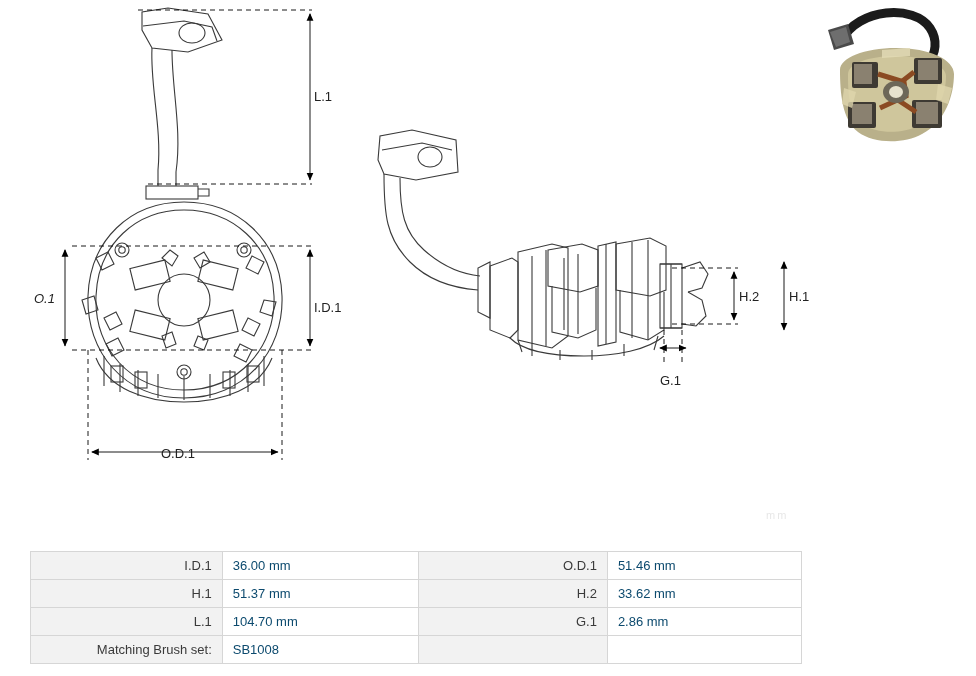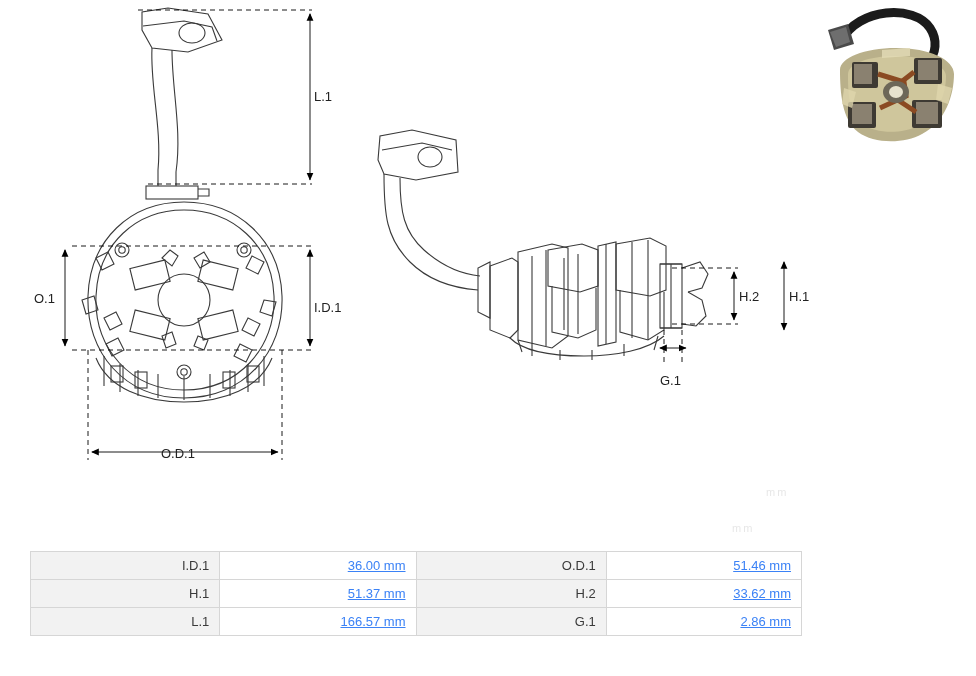--- a/index.html
+++ b/index.html
@@ -49,24 +49,23 @@
     vertical-align: middle;
   }
   .specs td.key {
     width: 190px;
     text-align: right;
     color: #3a3a3a;
     background: #f2f2f2;
   }
   .specs td.val {
     width: 196px;
-    text-align: right;
-    color: #3b82f6;
+    text-align: left;
+    color: #0c4a6e;
     background: #ffffff;
-    text-decoration: underline;
   }
   .specs td.blank {
     background: #f2f2f2;
   }
   .specs td.blank2 {
     background: #ffffff;
   }
   
   .watermark {
     position: absolute;
@@ -76,20 +75,21 @@
     height: 62px;
     opacity: 0.18;
     font-size: 11px;
     color: #7a7a7a;
     letter-spacing: 2px;
     overflow: hidden;
   }
   .wm-line {
     position: absolute;
     white-space: nowrap;
+    margin-top: 23px;
   }
 </style>
 </head>
 <body>
 
 <div class="stage">
 
   <svg class="draw" viewBox="0 0 976 676">
     <defs>
       <marker id="ah" markerWidth="9" markerHeight="9" refX="8" refY="4.5" orient="auto">
@@ -258,21 +258,21 @@
 
       <path d="M64,46 L92,44 L92,52 L64,54 Z" fill="#e3dcb6" opacity="0.8"></path>
       <path d="M120,80 L134,84 L130,100 L118,96 Z" fill="#ded6ac" opacity="0.8"></path>
       <path d="M26,84 L38,88 L34,104 L24,100 Z" fill="#ded6ac" opacity="0.8"></path>
     </g>
   </svg>
 
   <div class="lbl" style="left:302px; top:89px;">L.1</div>
   <div class="lbl" style="left:302px; top:300px;">I.D.1</div>
   <div class="lbl" style="left:149px; top:446px;">O.D.1</div>
-  <div class="lbl" style="left:22px; top:291px;">O.1</div>
+  <div class="lbl" style="left:22px; top:291px;font-style:italic;">O.1</div>
   <div class="lbl" style="left:777px; top:289px;">H.1</div>
   <div class="lbl" style="left:727px; top:289px;">H.2</div>
   <div class="lbl" style="left:648px; top:373px;">G.1</div>
 
   <div class="watermark">
     <div class="wm-line" style="left:660px; top:44px;">mm</div>
     <div class="wm-line" style="left:694px; top:8px;">mm</div>
   </div>
 
   <table class="specs">
@@ -284,20 +284,26 @@
         <td class="val">51.46 mm</td>
       </tr>
       <tr>
         <td class="key">H.1</td>
         <td class="val">51.37 mm</td>
         <td class="key">H.2</td>
         <td class="val">33.62 mm</td>
       </tr>
       <tr>
         <td class="key">L.1</td>
-        <td class="val">166.57 mm</td>
+        <td class="val">104.70 mm</td>
         <td class="key">G.1</td>
         <td class="val">2.86 mm</td>
       </tr>
+      <tr>
+        <td class="key">Matching Brush set:</td>
+        <td class="val">SB1008</td>
+        <td class="blank"></td>
+        <td class="blank2"></td>
+      </tr>
     </tbody>
   </table>
 
 </div>
 
 </body></html>

